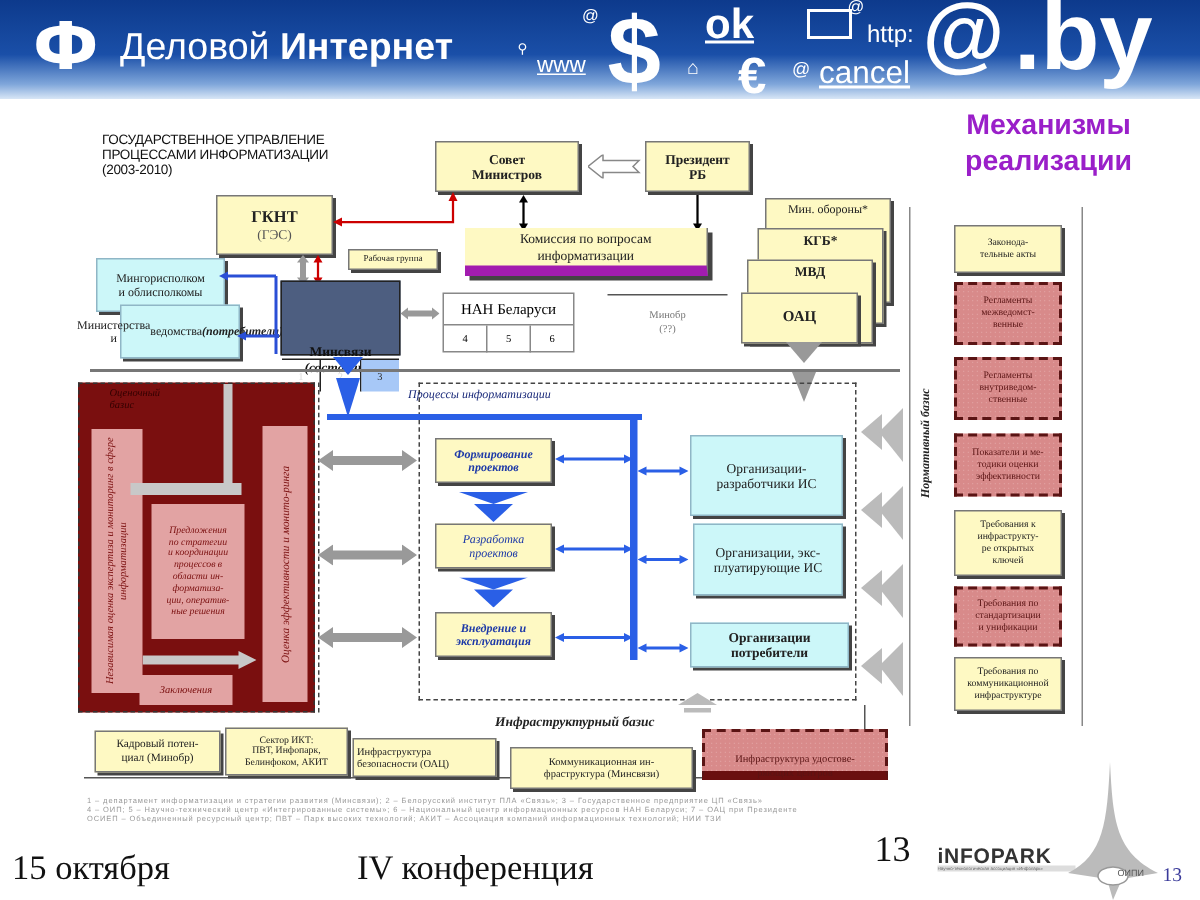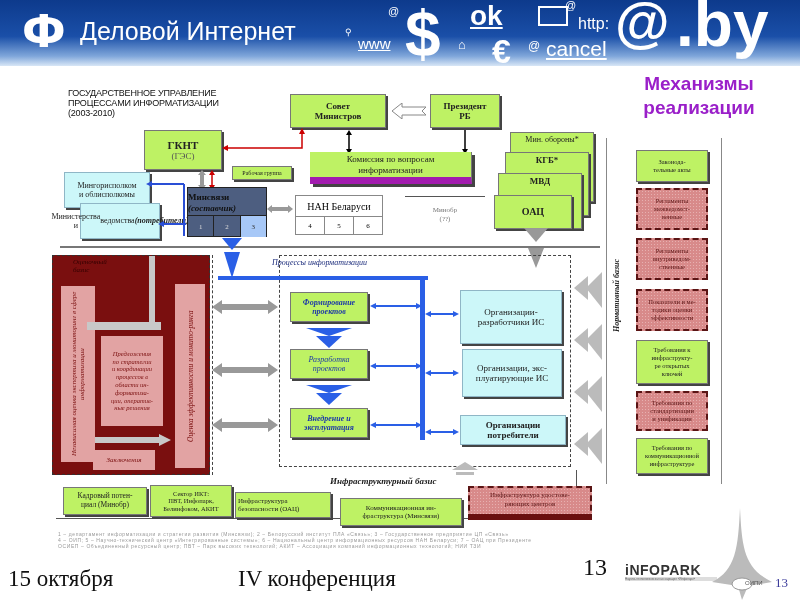--- a/index.html
+++ b/index.html
@@ -2,25 +2,25 @@
 <html><head>
 <meta charset="utf-8">
 <style>
   * { box-sizing: border-box; margin: 0; padding: 0; }
   body { width: 800px; height: 600px; background: #ffffff; position: relative; overflow: hidden; font-family: "Liberation Serif", serif; }
   .abs { position: absolute; }
   
   #banner { left: 0; top: 0; width: 800px; height: 66px; background: linear-gradient(#0d3a8c 0%, #1a4fa8 55%, #7fa6da 85%, #d8e6f6 100%); overflow: hidden; }
   #banner .logo-glyph { left: 22px; top: 8px; font-family: "DejaVu Sans", sans-serif; font-size: 44px; font-weight: bold; color: #fff; line-height: 48px; }
   #banner .brand { left: 80px; top: 16px; font-family: "Liberation Sans", sans-serif; font-size: 25px; color: #fff; line-height: 30px; white-space: nowrap; }
-  #banner .brand b { font-weight: normal; text-align: right; }
+  #banner .brand b { font-weight: bold; text-align: right; }
   .bn { color: #fff; font-family: "Liberation Sans", sans-serif; line-height: 1; white-space: nowrap; }
   .ul { text-decoration: underline; }
   
-  .box { position: absolute; border: 1px solid #777; background: #bef264; box-shadow: 2px 2px 0 #444; font-size: 9px; text-align: center; display: flex; align-items: center; justify-content: center; color: #222; line-height: 1.15; padding: 2px; }
+  .box { position: absolute; border: 1px solid #777; background: #fef9c3; box-shadow: 2px 2px 0 #444; font-size: 9px; text-align: center; display: flex; align-items: center; justify-content: center; color: #222; line-height: 1.15; padding: 2px; }
   .cyan { background: #ccf7f9; border-color: #8fb6c6; }
   .pink { background: #d88a8a; border: 2px dashed #5a1414; color: #5a1414; box-shadow: none; background-image: radial-gradient(#e7b0b0 25%, transparent 26%); background-size: 3px 3px; }
   .it { font-style: italic; }
   .bold { font-weight: bold; }
   .hline { position: absolute; height: 1px; background: #555; }
   .vline { position: absolute; width: 1px; background: #555; }
   .title-text { font-family: "Liberation Sans", sans-serif; font-size: 9px; color: #111; line-height: 10px; letter-spacing: -0.2px; }
   #mech-title { left: 624px; top: 72px; width: 150px; text-align: center; font-family: "Liberation Sans", sans-serif; font-weight: bold; font-size: 19px; color: #9a1fc9; line-height: 24px; }
   .darkred { background: #7a0f0f; }
   .lightpink { background: #e2a3a3; color: #7a0f0f; font-style: italic; font-size: 8px; display: flex; align-items: center; justify-content: center; text-align: center; line-height: 1.2; }
@@ -142,21 +142,21 @@
 <svg class="abs" style="left:198px;top:170px;" width="20" height="20">
   <rect x="2" y="3" width="4" height="14" fill="#999"></rect>
     <polygon points="4,0 0,5 8,5" fill="#999"></polygon>
     <polygon points="4,20 0,15 8,15" fill="#999"></polygon>
   <line x1="14" y1="3" x2="14" y2="17" stroke="#c00" stroke-width="1.5"></line>
     <polygon points="14,0 11,5 17,5" fill="#c00"></polygon>
     <polygon points="14,20 11,15 17,15" fill="#c00"></polygon>
 </svg>
 
 <div class="abs" style="left:187px;top:187px;width:80px;height:50px;background:#4d5e80;border:1px solid #222;">
-  <div style="height:27px;font-size:9px;line-height:11px;padding-top:4px;color:#111;">
+  <div style="height:27px;text-align:center;font-size:9px;line-height:11px;padding-top:17px;color:#111;margin-top:24px;">
     <div class="bold">Минсвязи</div>
     <div class="bold it">(составчик)</div>
   </div>
   <div style="display:flex;height:22px;border-top:1px solid #222;">
     <div style="flex:1;border-right:1px solid #222;text-align:center;font-size:7px;line-height:22px;color:#ddd;">1</div>
     <div style="flex:1;border-right:1px solid #222;text-align:center;font-size:7px;line-height:22px;color:#ddd;">2</div>
     <div style="flex:1;text-align:center;font-size:7px;line-height:22px;background:#a7c8f7;color:#333;">3</div>
   </div>
 </div>
 <svg class="abs" style="left:267px;top:204px;" width="26" height="10">
@@ -371,21 +371,21 @@
     <span>Белинфоком, АКИТ</span>
 </div>
 <div class="box" style="left:235px;top:492px;width:96px;height:26px;flex-direction:column;font-size:7px;align-items:flex-start;">
   <span>Инфраструктура</span>
     <span>безопасности (ОАЦ)</span>
 </div>
 <div class="box" style="left:340px;top:498px;width:122px;height:28px;flex-direction:column;font-size:7px;">
   <span>Коммуникационная ин-</span>
     <span>фраструктура (Минсвязи)</span>
 </div>
-<div class="abs pink" style="left:468px;top:486px;width:124px;height:34px;display:flex;flex-direction:column;align-items:center;justify-content:flex-start;font-size:7px;line-height:9px;padding-top:3px;border-bottom:6px solid #6a0f0f;">
+<div class="abs pink" style="left:468px;top:486px;width:124px;height:34px;display:flex;flex-direction:column;align-items:center;justify-content:flex-start;font-size:7px;line-height:9px;padding-top:14px;border-bottom:6px solid #6a0f0f;">
   <span>Инфраструктура удостове-</span>
     <span>ряющих центров</span>
 </div>
 
 <div class="abs" style="left:58px;top:531px;width:570px;">
   <div class="footnote">1 – департамент информатизации и стратегии развития (Минсвязи); 2 – Белорусский институт ПЛА «Связь»; 3 – Государственное предприятие ЦП «Связь»</div>
   <div class="footnote">4 – ОИП; 5 – Научно-технический центр «Интегрированные системы»; 6 – Национальный центр информационных ресурсов НАН Беларуси; 7 – ОАЦ при Президенте</div>
   <div class="footnote">ОСИЕП – Объединенный ресурсный центр; ПВТ – Парк высоких технологий; АКИТ – Ассоциация компаний информационных технологий; НИИ ТЗИ</div>
 </div>
 

